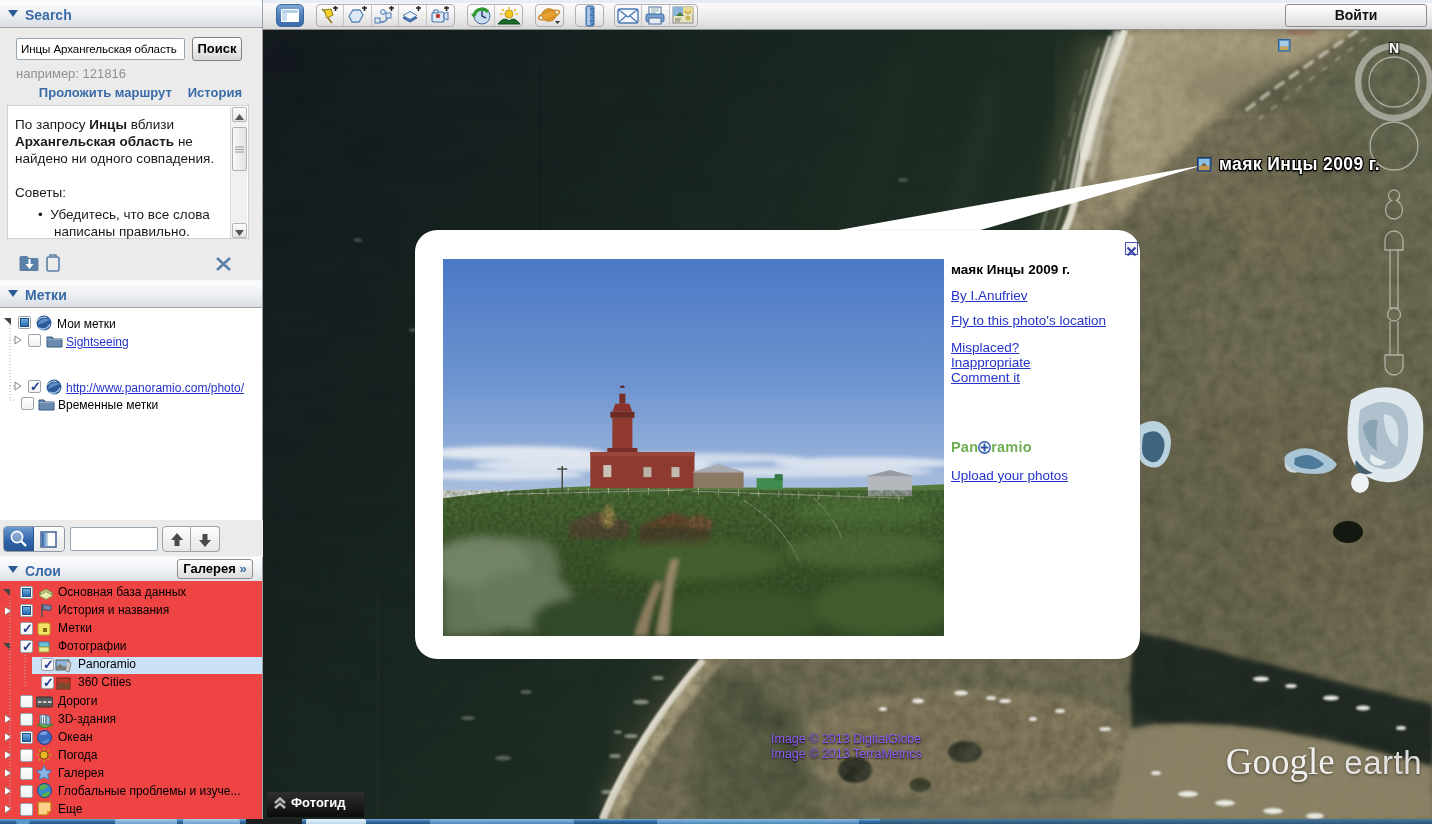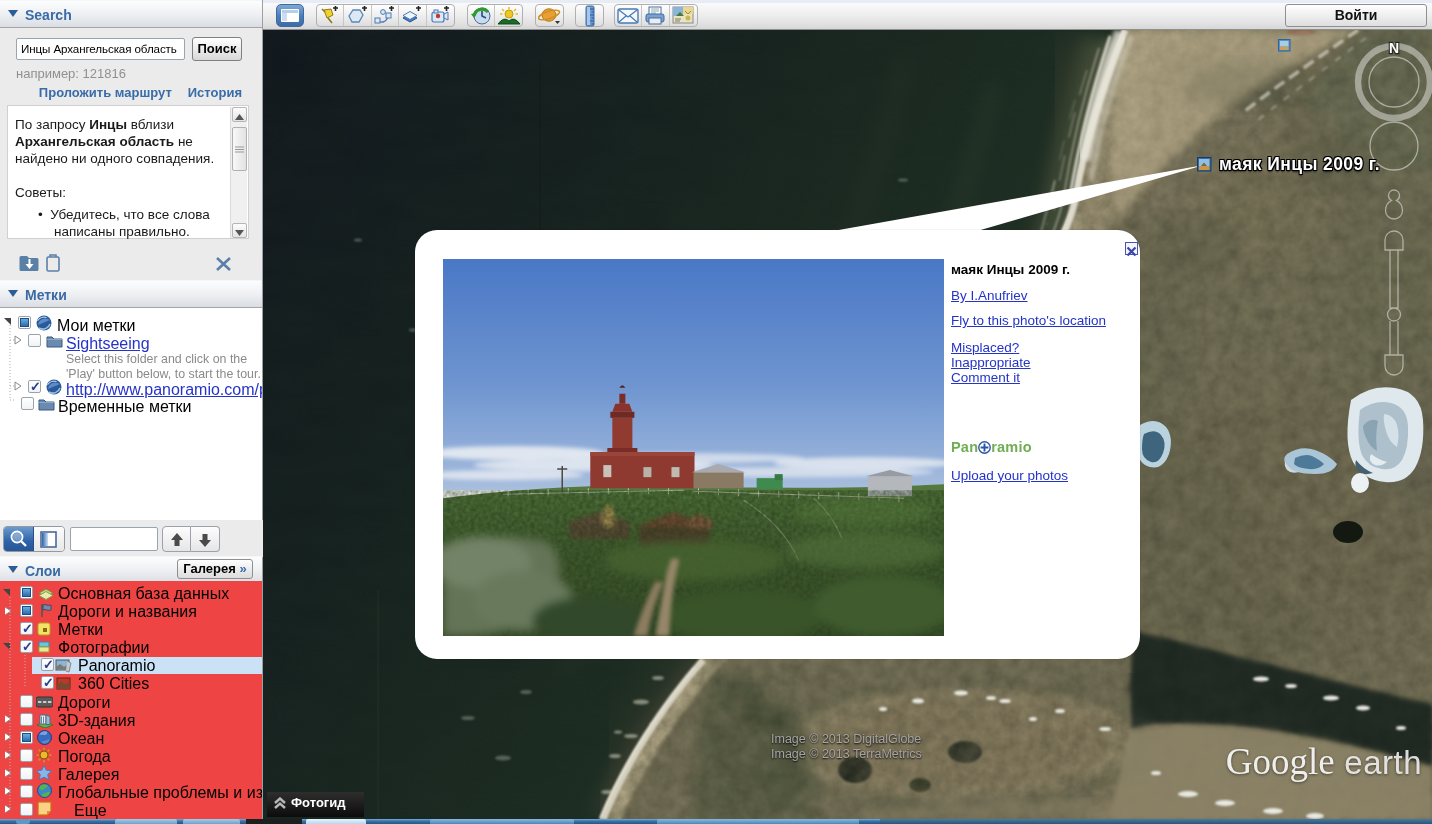--- a/index.html
+++ b/index.html
@@ -33,21 +33,21 @@
 
 #sresults { position:absolute; left:7px; top:105px; width:242px; height:134px; background:#fff; border:1px solid #d0d0d0; font-size:13.5px; color:#1a1a1a; }
 #sresults .txt { position:absolute; left:7px; top:10px; line-height:17px; width:215px;}
 #sscroll { position:absolute; right:1px; top:1px; width:17px; height:131px; background:#f0f0f0; border-left:1px solid #dcdcdc;}
 #sscroll .sb { position:absolute; left:1px; width:15px; height:15px; background:linear-gradient(#fdfdfd,#e4e4e4); border:1px solid #b5b5b5; border-radius:2px; text-align:center; }
 #sscroll .thumb { position:absolute; left:1px; top:20px; width:15px; height:44px; background:linear-gradient(90deg,#f8f8f8,#e2e2e2); border:1px solid #b0b0b0; border-radius:2px;}
 
 #sicons { position:absolute; left:0; top:246px; width:263px; height:34px; }
 
 #places { position:absolute; left:0; top:308px; width:262px; height:212px; background:#fff; overflow:hidden; }
-.trow { position:absolute; font-size:16px; color:#000; white-space:nowrap; }
+.trow { position:absolute; font-size:12px; color:#000; white-space:nowrap; }
 a.lnk { color:#2433c8; text-decoration:underline; }
 .gray { color:#8a8a8a; }
 
 .cb { position:absolute; width:13px; height:13px; border:1px solid #9aa2aa; border-radius:2px; background:linear-gradient(#fff,#f0f2f4); }
 .cb.part { background:#fff; }
 .cb.part:after { content:""; position:absolute; left:1px; top:1px; right:1px; bottom:1px; background:linear-gradient(#6aaede,#2a6cb0); border:1px solid #1d4f86; }
 .cb.chk:after { content:"\2713"; position:absolute; left:1px; top:-2px; font-size:13px; font-weight:bold; color:#2a3f8f; }
 
 #pctrl { position:absolute; left:0; top:520px; width:263px; height:37px; background:#ebebeb; }
 #layers { position:absolute; left:0; top:581px; width:262px; height:238px; background:#ef4444; overflow:hidden; }
@@ -65,21 +65,21 @@
 #panlogo { position:absolute; left:536px; top:209px; font-size:14.5px; font-weight:bold; color:#6fae53; letter-spacing:0.2px; }
 
 #mklabel { position:absolute; left:956px; top:124px; letter-spacing:0.4px; font-size:17.5px; font-weight:bold; color:#fff;
   text-shadow:-1px -1px 0 #000, 1px -1px 0 #000, -1px 1px 0 #000, 1px 1px 0 #000, 0 2px 2px rgba(0,0,0,.7); }
 
 #statusbar { position:absolute; left:0; bottom:1px; width:1169px; height:21px; background:rgba(10,12,12,0.4); }
 #statusbar .st { position:absolute; top:4px; font-size:12.5px; color:#f2f2f2; text-shadow:0 1px 1px rgba(0,0,0,.8); white-space:nowrap;}
 #fotogid { position:absolute; left:4px; bottom:2px; width:97px; height:25px; background:linear-gradient(#2e2e2e,#0c0c0c); color:#fff; font-size:13px; font-weight:bold; }
 #gelogo { position:absolute; right:10px; bottom:36px; font-size:37px; color:rgba(255,255,255,0.9); font-family:"Liberation Serif",serif; text-shadow:0 1px 3px rgba(0,0,0,.5); }
 #gelogo .e { font-family:"Liberation Sans",sans-serif; font-size:33px; color:rgba(245,245,245,0.88); letter-spacing:0.5px;}
-#copyr { position:absolute; left:508px; bottom:57px; font-size:12.5px; color:#a3a3a3; text-shadow:0 1px 2px #000; line-height:15px; }
+#copyr { position:absolute; left:508px; bottom:57px; font-size:12.5px; color:#8b5cf6; text-shadow:0 1px 2px #000; line-height:15px; }
 
 #taskbar { position:absolute; left:0; top:819px; width:1432px; height:5px; background:linear-gradient(#79b0d8,#3a75a8 40%,#245685); }
 </style></head>
 <body>
 <div id="stage">
   <div id="toolbar">
     <div style="position:absolute;left:14px;top:4px;width:28px;height:23px;border:1px solid #3c69a2;border-radius:5px;background:linear-gradient(#7fa8d4,#4a7cb8 55%,#3c6ca8);">
       <div style="position:absolute;left:4px;top:4px;width:18px;height:13px;background:#fff;border-radius:1px;"></div>
       <div style="position:absolute;left:5px;top:5px;width:16px;height:2.5px;background:#b6cfe8;"></div>
       <div style="position:absolute;left:5px;top:8px;width:5px;height:8px;background:#cadef0;"></div>
@@ -271,21 +271,20 @@
           <path d="M1.5 6 a7.5 7.5 0 0 1 9 -3.5" stroke="#cfe0f0" fill="none"></path>
           <path d="M3 13 a7.5 7.5 0 0 0 11 -4" stroke="#9ec0e0" fill="none" stroke-width="1.5"></path>
         </svg>
       <div class="trow" style="left:57px;top:9px;">Мои метки</div>
       <div class="cb" style="left:28px;top:26px;"></div>
       <svg width="17" height="14" style="position:absolute;left:46px;top:26px;">
           <path d="M1 3 h5 l2 2 h8 v8 h-15 z" fill="#6a8ab0" stroke="#3a5a80"></path>
           <path d="M1 6 h15 v-1 h-15 z" fill="#8aa8c8"></path>
         </svg>
       <div class="trow" style="left:66px;top:27px;"><a class="lnk">Sightseeing</a></div>
-      <div class="trow gray" style="left:66px;top:44px;line-height:15px;font-size:12.4px;">Select this folder and click on the<br>'Play' button below, to start the tour.</div>
       <div class="cb chk" style="left:28px;top:72px;"></div>
       <svg width="16" height="16" style="position:absolute;left:46px;top:71px;">
           <circle cx="8" cy="8" r="7.5" fill="#2a5a9a"></circle>
           <path d="M2 10 a7.5 7.5 0 0 1 12 -5 z" fill="#5b8cc8"></path>
           <path d="M1.5 6 a7.5 7.5 0 0 1 9 -3.5" stroke="#cfe0f0" fill="none"></path>
           <path d="M3 13 a7.5 7.5 0 0 0 11 -4" stroke="#9ec0e0" fill="none" stroke-width="1.5"></path>
         </svg>
       <div class="trow" style="left:66px;top:73px;"><a class="lnk">http://www.panoramio.com/photo/</a></div>
       <div class="cb" style="left:21px;top:89px;"></div>
       <svg width="17" height="14" style="position:absolute;left:38px;top:89px;">
@@ -437,32 +436,32 @@
           <path d="M3 3 c2 -2 6 -2 8 0 c-1 2 -3 1.5 -4 3 c-1 1.5 -3 1 -4.5 0.5z" fill="#5ab04a"></path>
           <path d="M5 13.5 c-1 -2 1 -3 3 -3.5 c2 -0.5 3 -2 5 -1 c0 2 -1.5 4 -4 4.8z" fill="#5ab04a"></path>
         </svg>
       <svg width="15" height="15" style="position:absolute;left:37px;top:220px;">
           <path d="M1 1 h13 v9 l-4 4 h-9 z" fill="#f8b84a" stroke="#b87818"></path>
           <path d="M10 14 v-4 h4 z" fill="#e89028"></path>
           <path d="M2 2 h11 v8 h-3 v3 h-8 z" fill="#fcd088"></path>
         </svg>
 
       <div class="trow" style="left:58px;top:4px;">Основная база данных</div>
-      <div class="trow" style="left:58px;top:22px;">Дороги и названия</div>
+      <div class="trow" style="left:58px;top:22px;">История и названия</div>
       <div class="trow" style="left:58px;top:40px;">Метки</div>
       <div class="trow" style="left:58px;top:58px;">Фотографии</div>
       <div class="trow" style="left:78px;top:76px;">Panoramio</div>
       <div class="trow" style="left:78px;top:94px;">360 Cities</div>
       <div class="trow" style="left:58px;top:113px;">Дороги</div>
       <div class="trow" style="left:58px;top:131px;">3D-здания</div>
       <div class="trow" style="left:58px;top:149px;">Океан</div>
       <div class="trow" style="left:58px;top:167px;">Погода</div>
       <div class="trow" style="left:58px;top:185px;">Галерея</div>
       <div class="trow" style="left:58px;top:203px;">Глобальные проблемы и изуче...</div>
-      <div class="trow" style="left:74px;top:221px;text-align:center;">Еще</div>
+      <div class="trow" style="left:58px;top:221px;text-align:center;">Еще</div>
     </div>
   </div>
   <div id="map">
     <svg id="geo" width="1169" height="789" style="position:absolute;left:0;top:0;">
       <defs>
         <linearGradient id="wg" x1="0" y1="0" x2="1" y2="0.45">
           <stop offset="0" stop-color="#11161d"></stop>
             <stop offset="0.3" stop-color="#15201e"></stop>
           <stop offset="0.55" stop-color="#1c2b21"></stop>
             <stop offset="0.78" stop-color="#263527"></stop>

